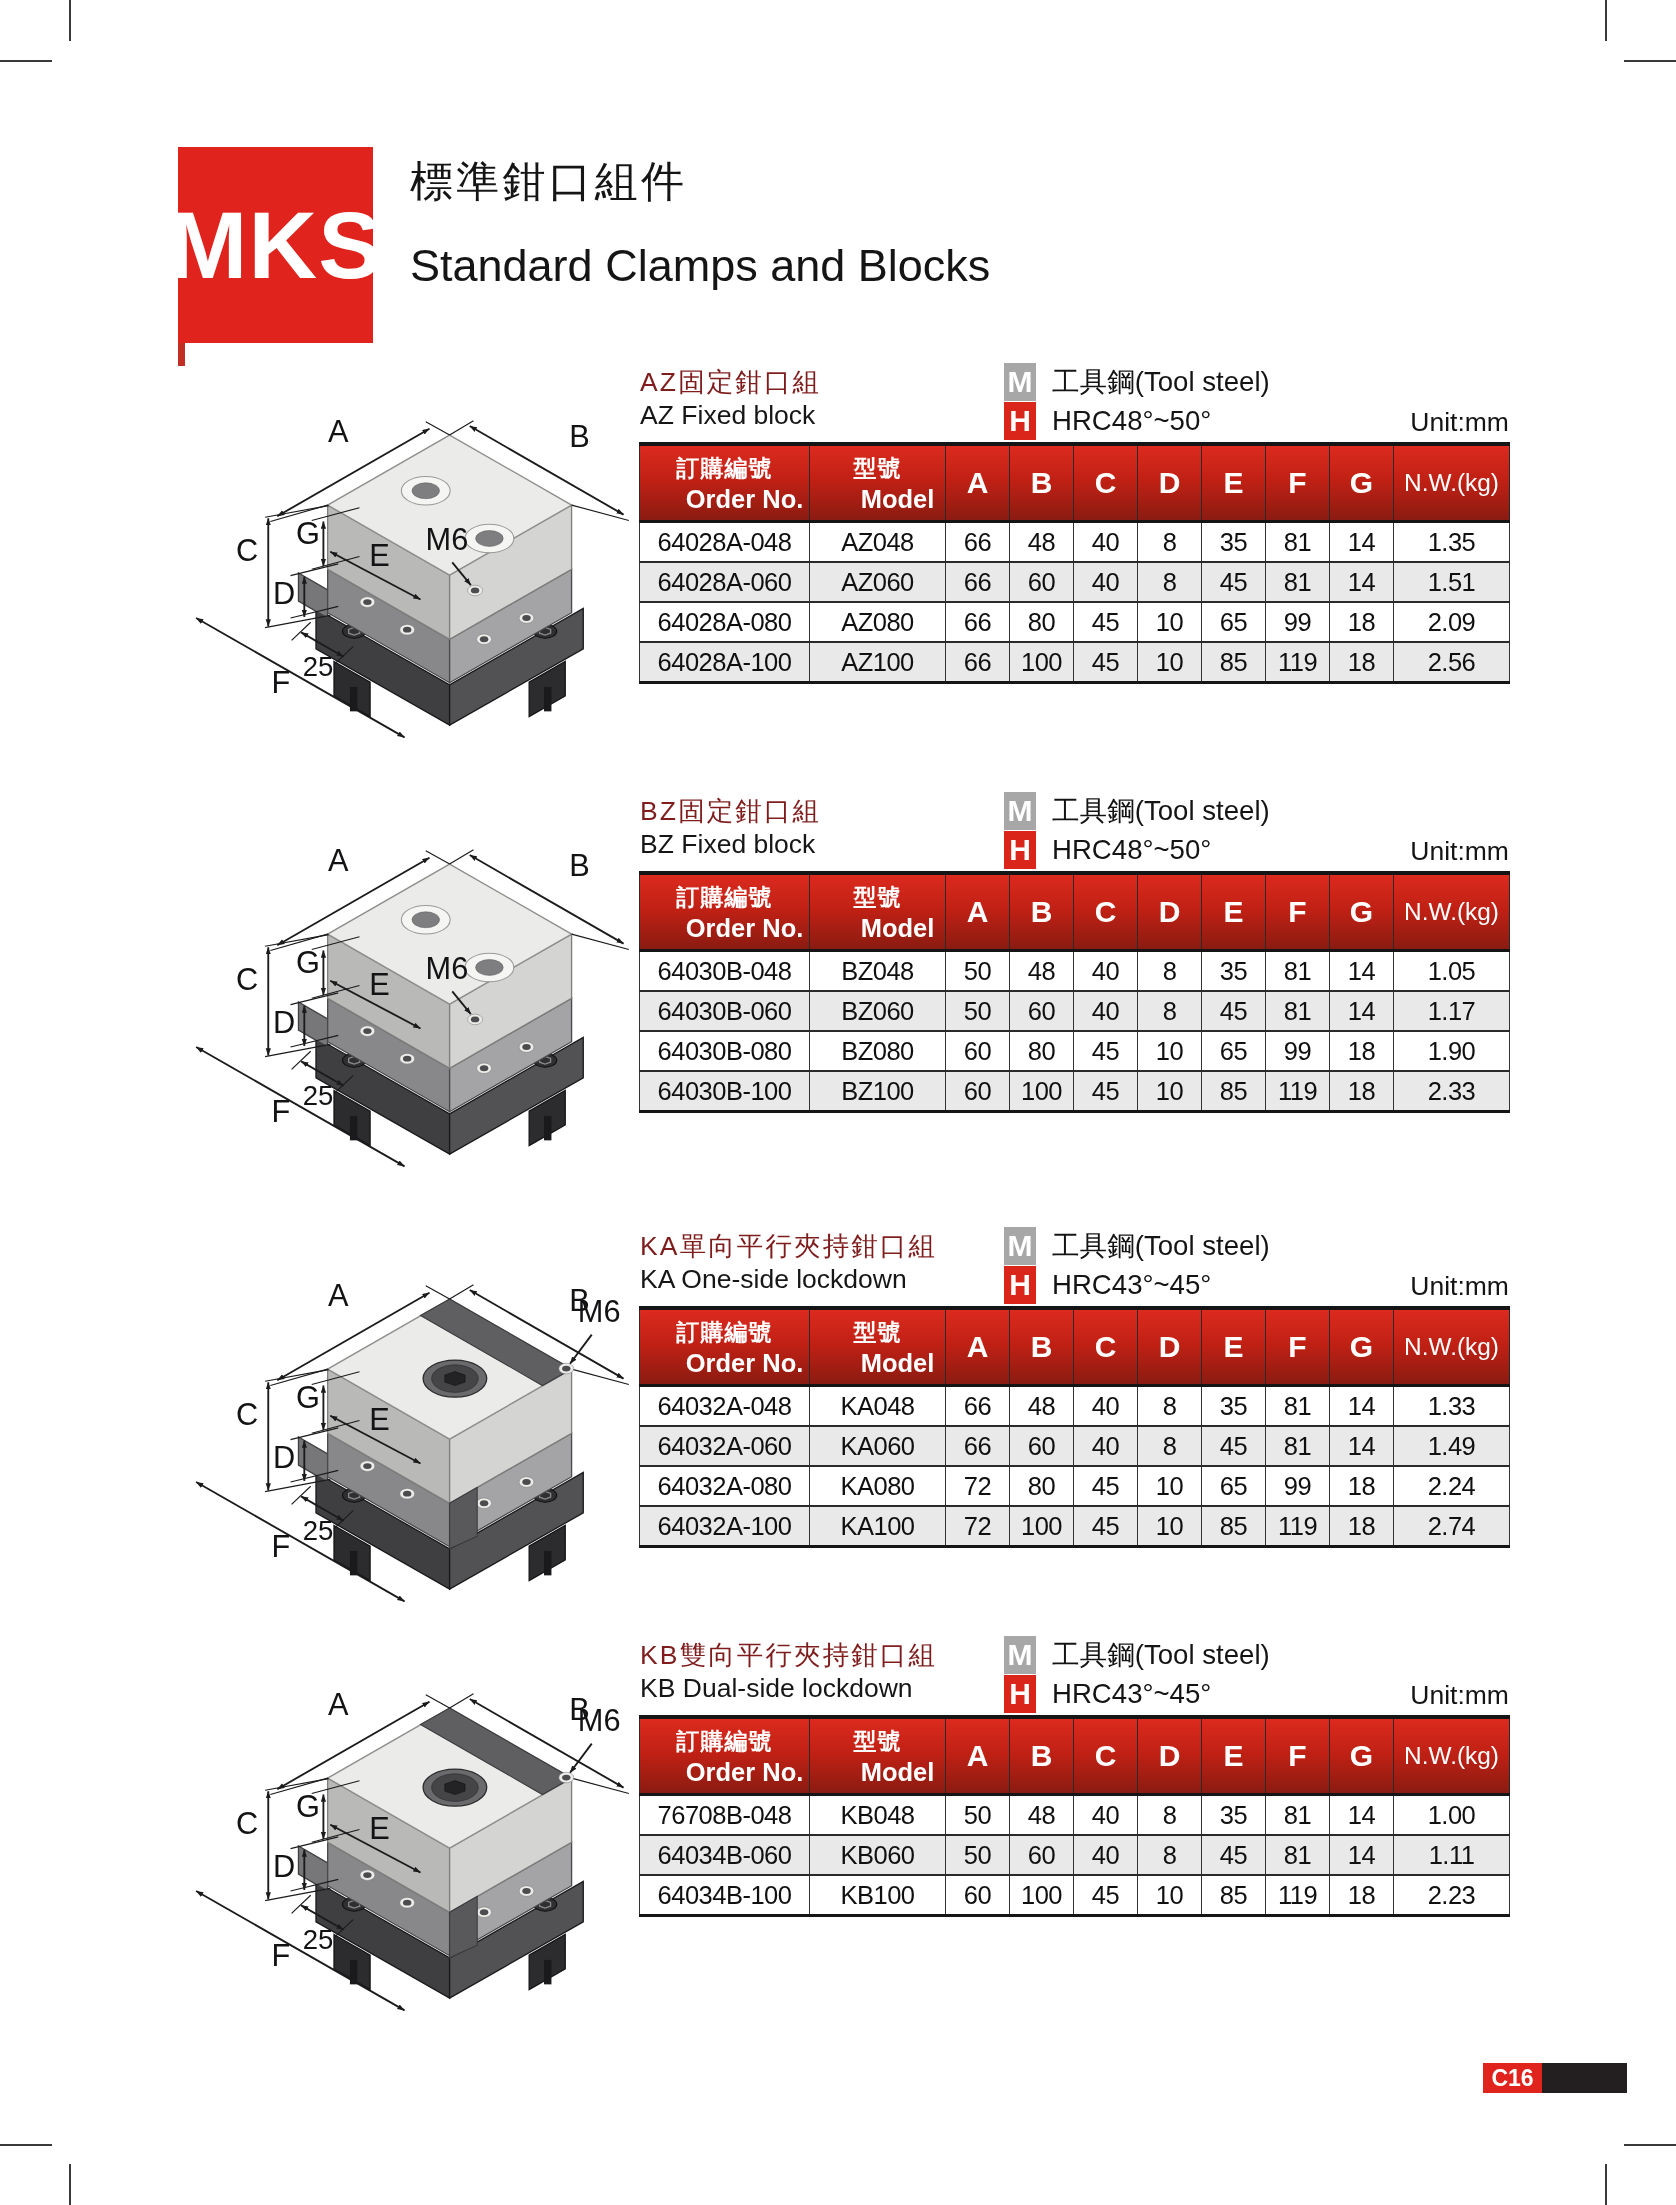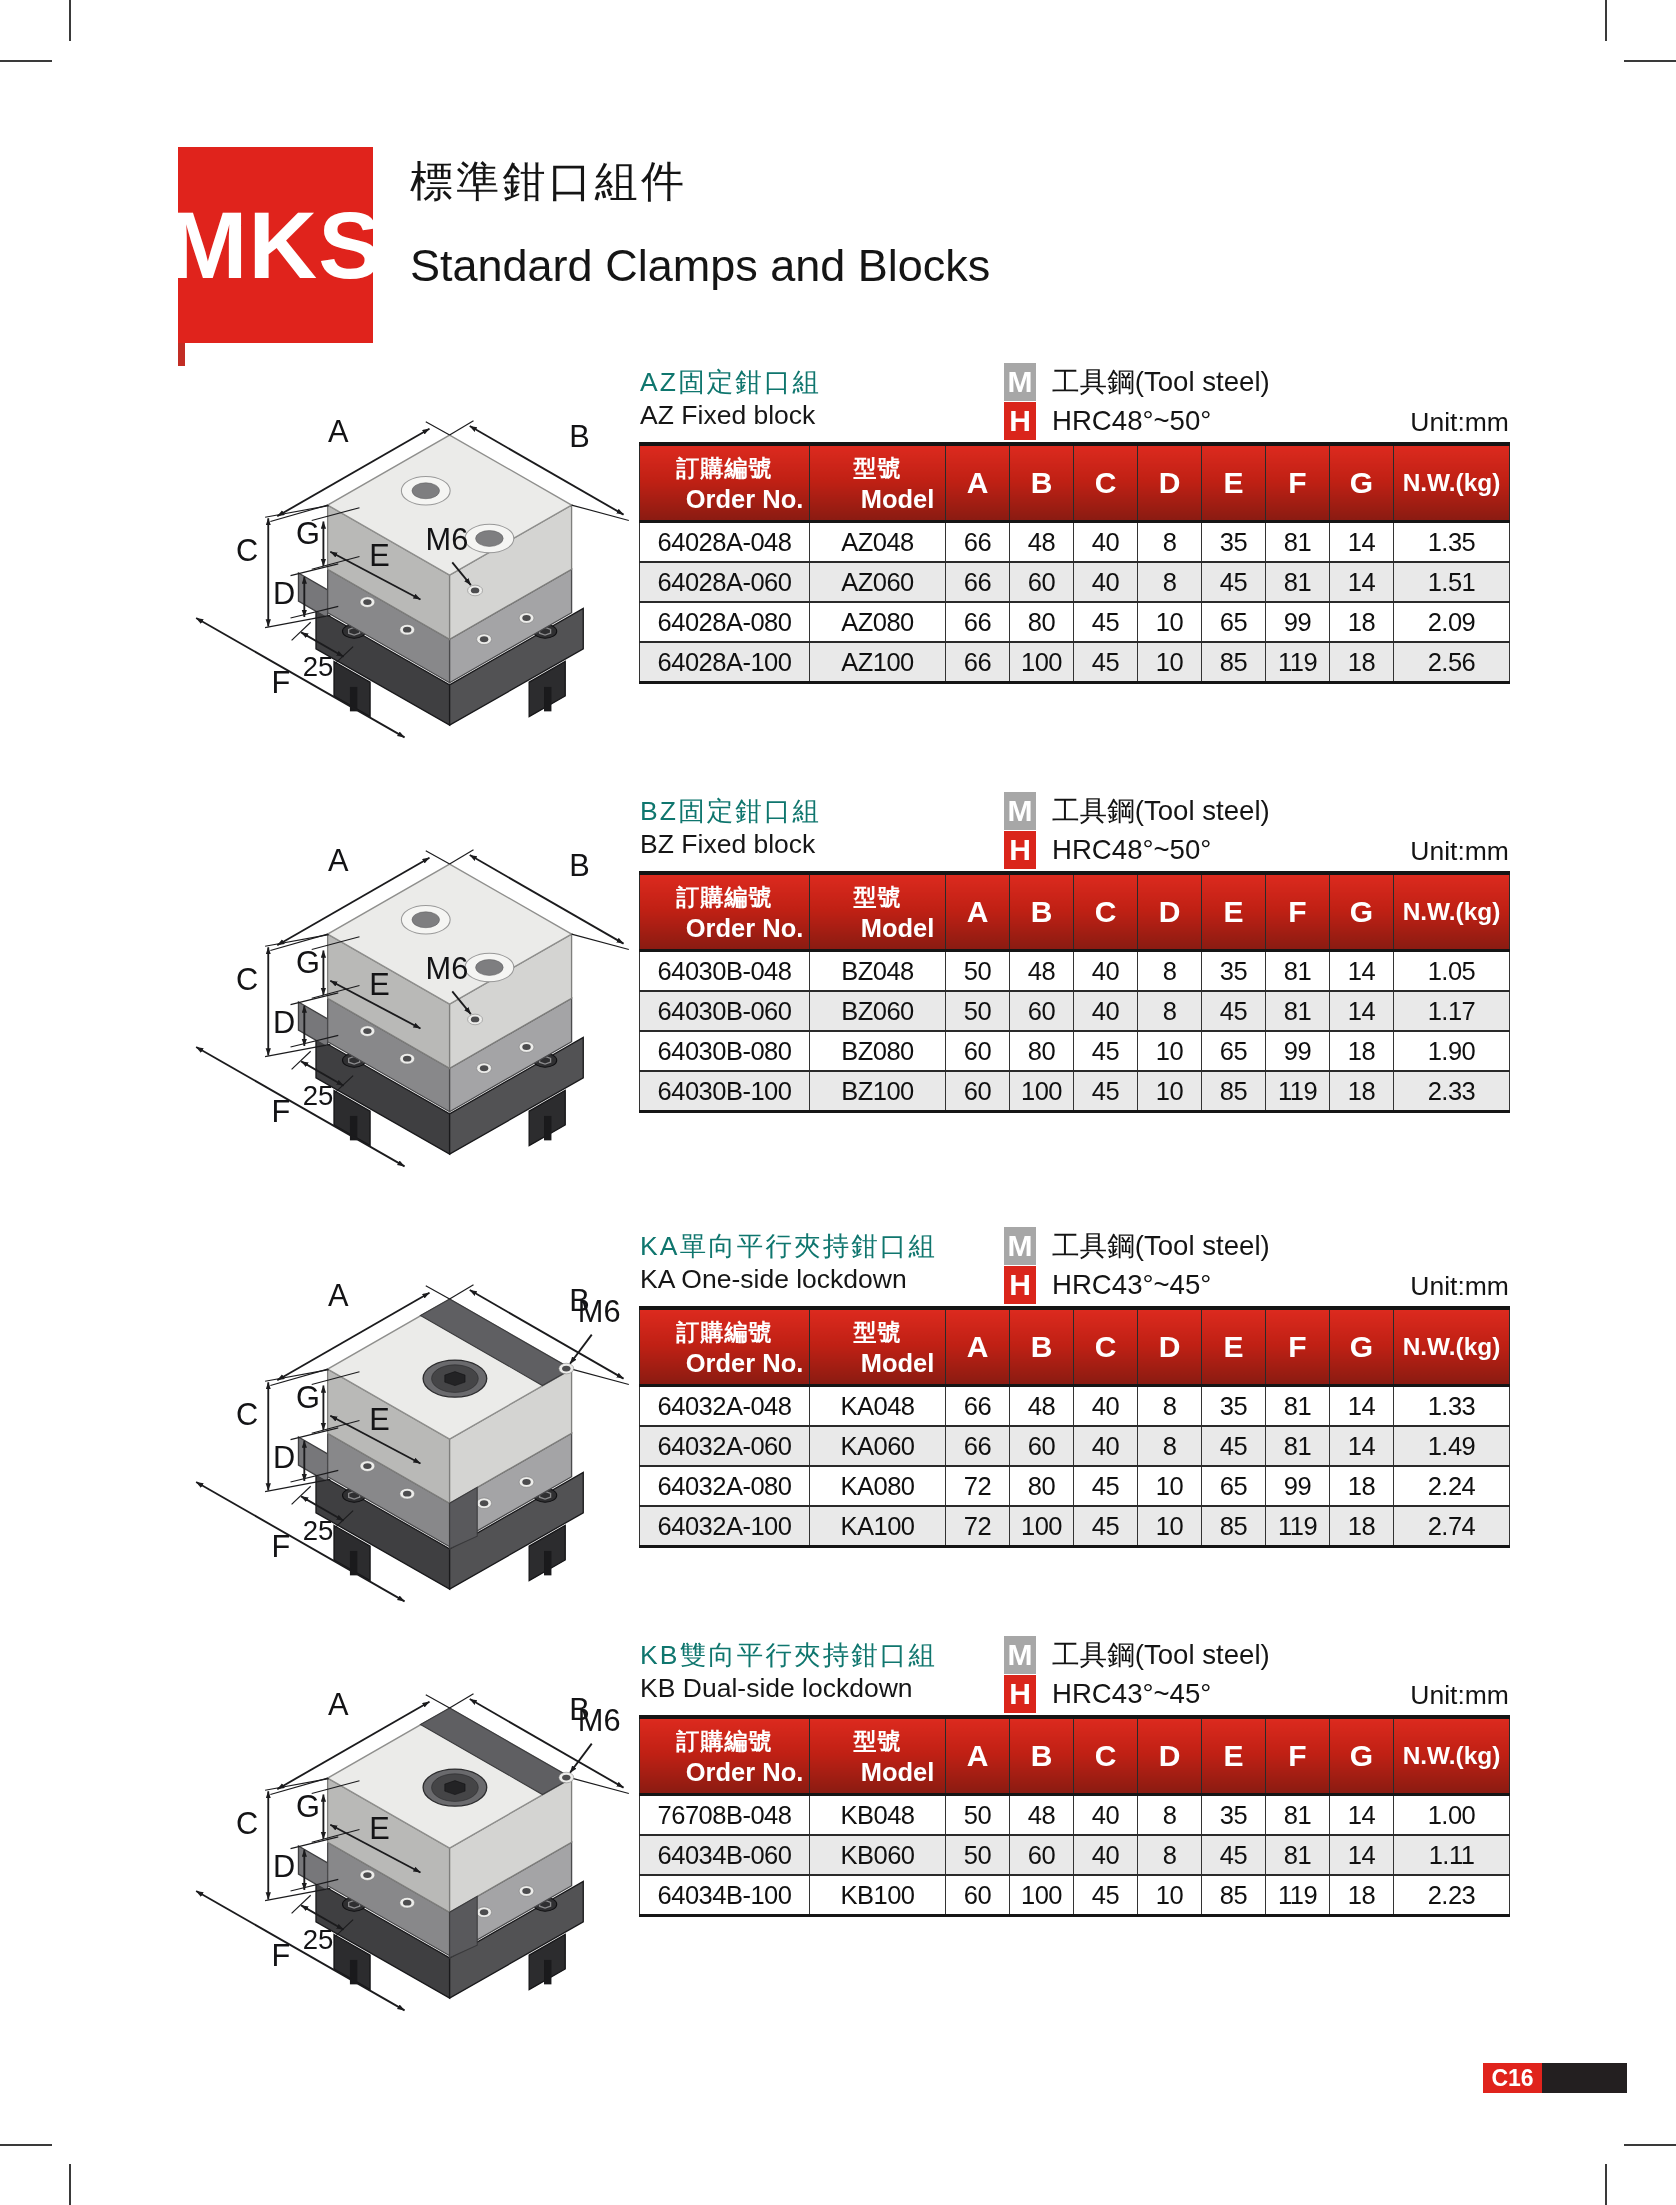--- a/index.html
+++ b/index.html
@@ -12,21 +12,21 @@
   
   .flag-pole{position:absolute;left:178px;top:147px;width:7.4px;height:219px;background:#c22d24;}
   .flag{position:absolute;left:178px;top:147px;width:195px;height:196px;background:#e0231c;
         display:flex;align-items:center;justify-content:center;}
   .flag .brand{font-size:95px;font-weight:bold;color:#fff;letter-spacing:1.1px;}
   .title-zh{position:absolute;left:410px;top:153px;font-size:43px;font-weight:400;color:#151515;letter-spacing:3.2px;white-space:nowrap;}
   .title-en{position:absolute;left:410px;top:240px;font-size:45px;font-weight:400;color:#151515;white-space:nowrap;}
 
   
   .section{position:absolute;left:639px;width:871px;}
-  .sec-title-zh{position:absolute;left:1.1px;top:3.2px;font-size:26.5px;color:#0f766e;letter-spacing:2.1px;white-space:nowrap;}
+  .sec-title-zh{position:absolute;left:1.1px;top:3.2px;font-size:26.5px;color:#7f1d1d;letter-spacing:2.1px;white-space:nowrap;}
   .sec-title-en{position:absolute;left:1.1px;top:39px;font-size:26.5px;color:#161616;white-space:nowrap;}
   .mat{position:absolute;left:365px;top:0;}
   .mat-row{position:absolute;left:0;display:flex;align-items:center;height:39px;}
   .mat-row.m{top:1.1px;} .mat-row.h{top:40px;}
   .badge{width:32px;height:38px;display:flex;align-items:center;justify-content:center;
          color:#fff;font-size:30px;font-weight:bold;flex:0 0 auto;}
   .badge.m{background:#a7a7a7;} .badge.h{background:#da251b;}
   .mat-text{margin-left:16px;font-size:27.6px;color:#141414;white-space:nowrap;}
   .unit{position:absolute;right:1.1px;top:46px;font-size:26.5px;color:#141414;}
 
@@ -35,21 +35,21 @@
              width:871px;border-top:4.2px solid #151515;border-bottom:3.2px solid #151515;
              border-left:1.6px solid #222;border-right:1.6px solid #222;}
   table.spec th{
     background:linear-gradient(180deg,#dc2a1e 0%,#bf2014 48%,#8a1b12 100%);
     color:#fff;height:74px;border-left:1.1px solid #2a2a2a;border-right:1.1px solid #2a2a2a;
     border-bottom:3.2px solid #151515;text-align:center;vertical-align:middle;padding:0;
   }
   .th-zh{display:block;font-size:23px;font-weight:600;letter-spacing:1.1px;line-height:31px;}
   .th-en{display:block;font-size:25.5px;font-weight:bold;line-height:30px;margin-left:40px;}
   .th-dim{font-size:30px;font-weight:bold;}
-  .th-w{font-size:24.4px;font-weight:bold;}
+  .th-w{font-size:24.4px;font-weight:normal;}
   table.spec td{
     height:38px;text-align:center;vertical-align:middle;font-size:25.5px;color:#101010;
     border-left:1.1px solid #333;border-right:1.1px solid #333;border-top:2.1px solid #2a2a2a;padding:0;
     letter-spacing:-0.5px;
   }
   table.spec tbody tr:nth-child(even){background:#e9e9e9;}
   table.spec tbody tr:nth-child(odd){background:#ffffff;}
 
   
   .diagram{position:absolute;left:179px;width:467px;height:350px;}

